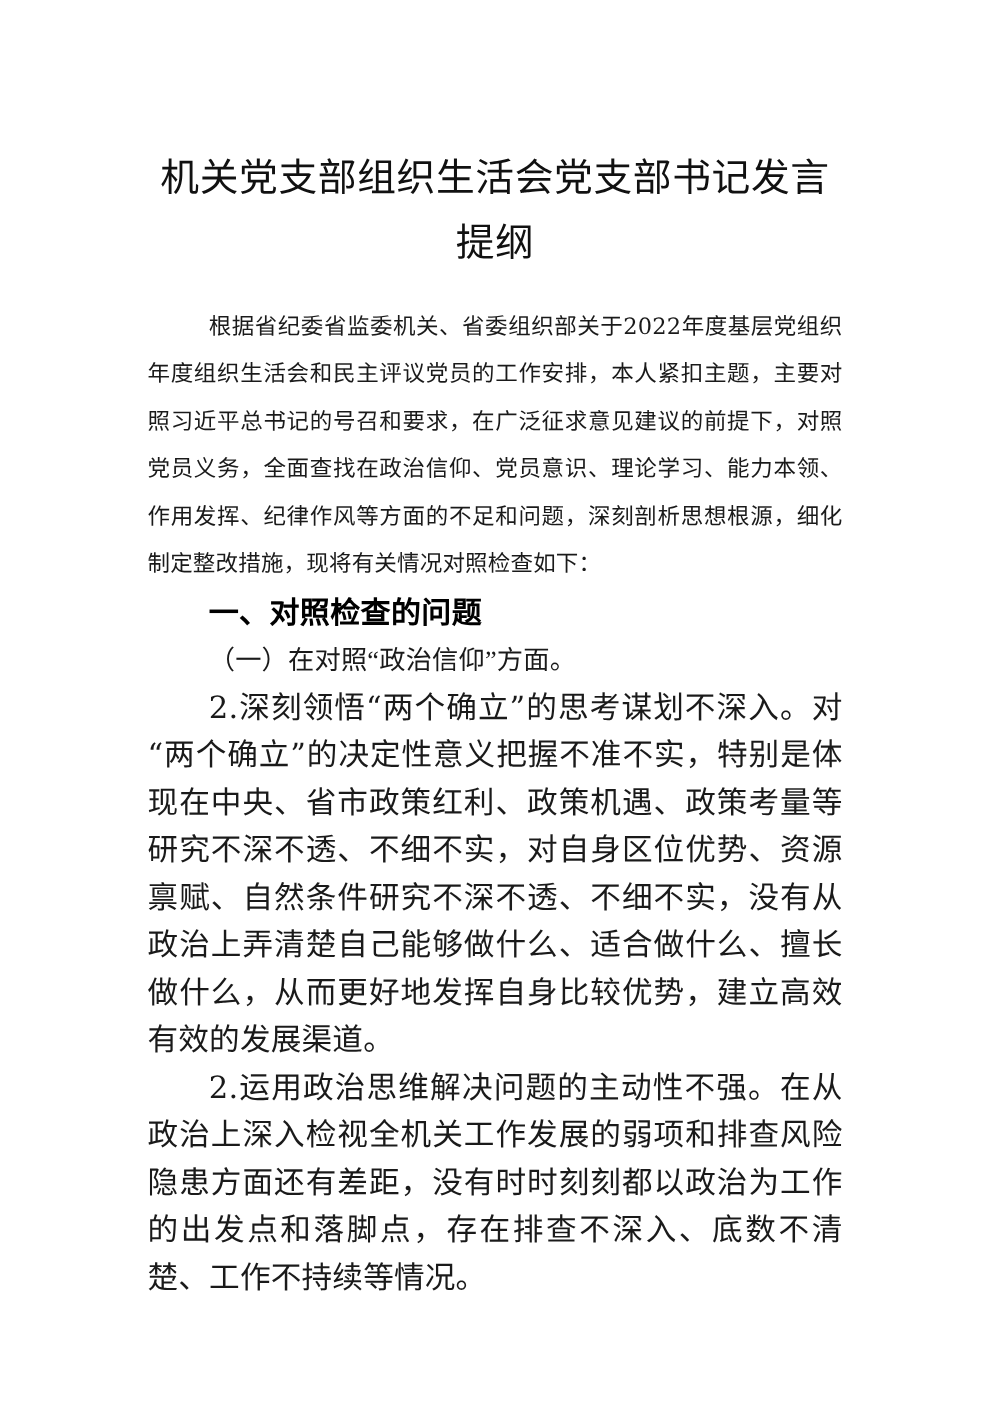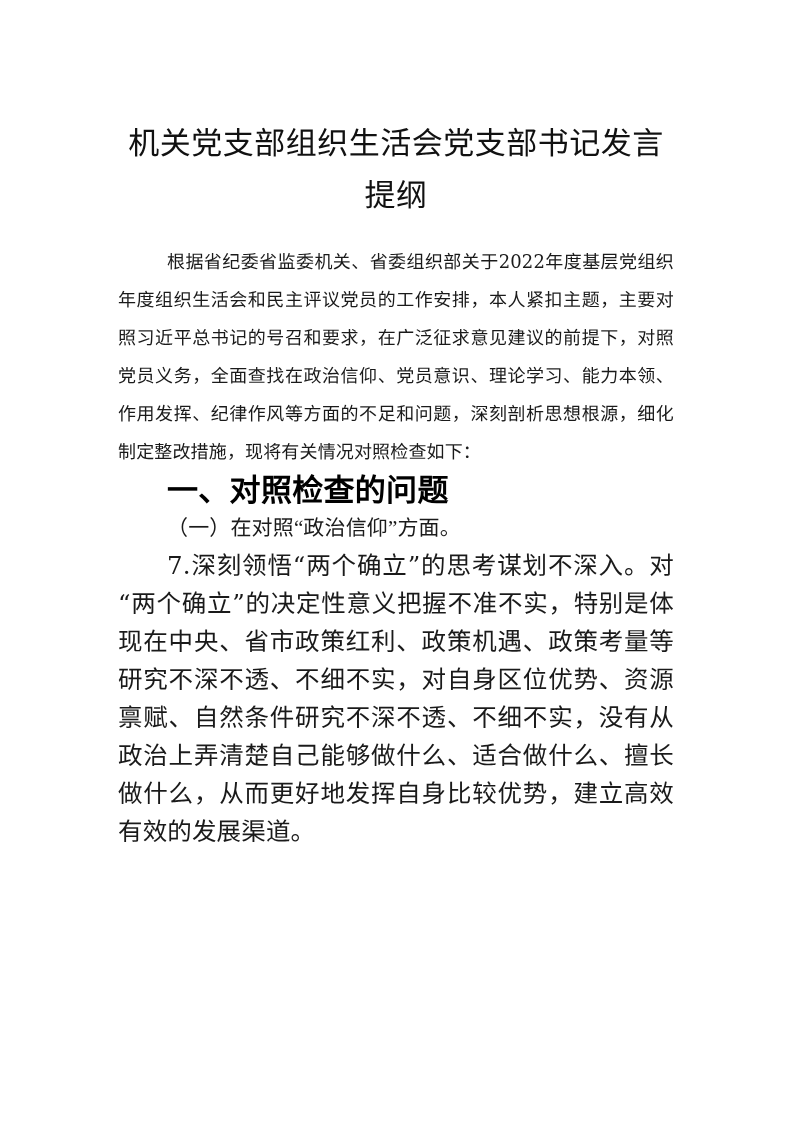--- a/index.html
+++ b/index.html
@@ -62,21 +62,21 @@
     margin: 0;
     letter-spacing: 0.15px;
     word-break: break-all;
     -moz-text-align-last: left;
     text-align-last: left;
   }
 
   
   .heading-1 {
     font-family: "DejaVu Sans", "Liberation Sans", sans-serif;
-    font-size: 31px;
+    font-size: 24px;
     line-height: 38px;
     font-weight: 700;
     color: #000000;
     text-indent: 49px;
     margin: 0;
     letter-spacing: 0.3px;
     word-break: break-all;
   }
 
   
@@ -116,18 +116,19 @@
   <h1 class="doc-title">机关党支部组织生活会党支部书记发言提纲</h1>
 
   <div class="body-block">
 
     <p class="para">根据省纪委省监委机关、省委组织部关于2022年度基层党组织年度组织生活会和民主评议党员的工作安排，本人紧扣主题，主要对照习近平总书记的号召和要求，在广泛征求意见建议的前提下，对照党员义务，全面查找在政治信仰、党员意识、理论学习、能力本领、作用发挥、纪律作风等方面的不足和问题，深刻剖析思想根源，细化制定整改措施，现将有关情况对照检查如下：</p>
 
     <p class="heading-1">一、对照检查的问题</p>
 
     <p class="heading-2">（一）在对照“政治信仰”方面。</p>
 
-    <p class="para-num">7.深刻领悟“两个确立”的思考谋划不深入。对“两个确立”的决定性意义把握不准不实，特别是体现在中央、省市政策红利、政策机遇、政策考量等研究不深不透、不细不实，对自身区位优势、资源禀赋、自然条件研究不深不透、不细不实，没有从政治上弄清楚自己能够做什么、适合做什么、擅长做什么，从而更好地发挥自身比较优势，建立高效有效的发展渠道。</p>
+    <p class="para-num">2.深刻领悟“两个确立”的思考谋划不深入。对“两个确立”的决定性意义把握不准不实，特别是体现在中央、省市政策红利、政策机遇、政策考量等研究不深不透、不细不实，对自身区位优势、资源禀赋、自然条件研究不深不透、不细不实，没有从政治上弄清楚自己能够做什么、适合做什么、擅长做什么，从而更好地发挥自身比较优势，建立高效有效的发展渠道。</p>
 
+    <p class="para-num">2.运用政治思维解决问题的主动性不强。在从政治上深入检视全机关工作发展的弱项和排查风险隐患方面还有差距，没有时时刻刻都以政治为工作的出发点和落脚点，存在排查不深入、底数不清楚、工作不持续等情况。</p>
 
   </div>
 
 </div>
 
 </body></html>

